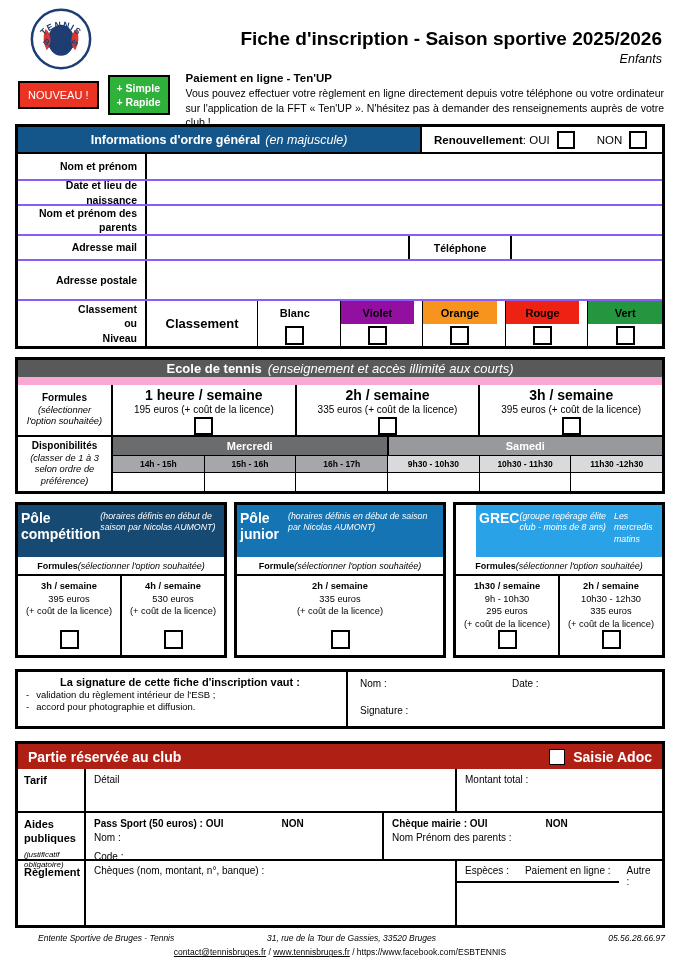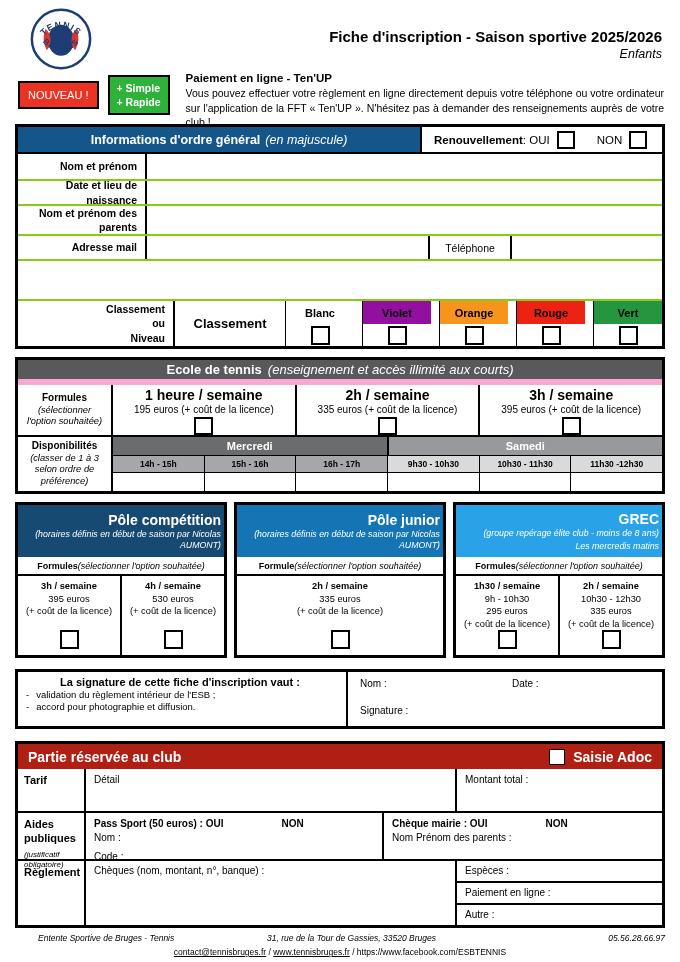--- a/index.html
+++ b/index.html
@@ -5,21 +5,21 @@
   * { margin:0; padding:0; box-sizing:border-box; }
   html,body { background:#fff; }
   .page {
     width:680px; height:962px; position:relative; background:#fff;
     font-family:"Liberation Sans","DejaVu Sans",sans-serif; color:#000; overflow:hidden;
   }
   
   .topbar { display:flex; padding:8px 18px 0 30px; height:70px; }
   .logo { width:62px; height:62px; flex:0 0 62px; }
   .titleblock { flex:1; text-align:right; padding-top:20px; }
-  .title { font-size:15px; font-weight:bold; }
+  .title { font-size:19px; font-weight:bold; }
   .subtitle { font-size:12.5px; font-style:italic; margin-top:2px; }
   
   .promo { display:flex; padding:2px 16px 0 18px; gap:9px; align-items:flex-start; height:50px; }
   .badge-new { border:2.5px solid #000; color:#fff; font-weight:normal; font-size:11px;
     padding:6px 8px; margin-top:9px; white-space:nowrap; }
   .badge-green { border:2.5px solid #000; color:#fff; font-weight:bold; font-size:10.5px;
     padding:4px 7px; margin-top:3px; line-height:1.35; }
   .promo-text { flex:1; padding-left:7px; }
   .promo-title { font-weight:bold; font-size:11.5px; margin-bottom:2px; }
   .promo-body { font-size:10.5px; line-height:1.4; text-align:justify; }
@@ -27,43 +27,43 @@
   .section { margin:0 15px; border:3px solid #000; background:#fff; }
   .cb { width:15px; height:15px; border:2px solid #000; background:#fff; display:inline-block; box-sizing:content-box; }
   .bold { font-weight:bold; } .ital { font-style:italic; }
   
   #info { margin-top:4px; }
   .info-header { display:flex; height:27px; border-bottom:2px solid #000; }
   .info-header-left { width:404px; color:#fff; display:flex; align-items:center; justify-content:center;
     gap:5px; font-size:12.5px; border-right:2px solid #000; }
   .renewal { flex:1; display:flex; align-items:center; font-size:11.5px; padding:0 12px; }
   .renewal .cb { width:14px; height:14px; margin-left:7px; }
-  .irow { display:flex; border-bottom:2px solid #84cc16; align-items:stretch; }
-  .irow:last-child { border-bottom:none;padding-left:28px; }
+  .irow { display:flex; border-bottom:2px solid #8b5cf6; align-items:stretch; }
+  .irow:last-child { border-bottom:none; }
   .ilabel { width:129px; border-right:2px solid #000; display:flex; flex-direction:column;
     align-items:flex-end; justify-content:center; text-align:right; padding:2px 8px 2px 2px;
     font-weight:bold; font-size:10.5px; line-height:1.35; }
   .ifill { flex:1; }
   .r-name{height:27px;} .r-birth{height:25px;} .r-parents{height:30px;}
   .r-mail{height:25px;} .r-post{height:40px;} .r-rank{height:45px;}
-  .phone-label { width:84px; border-left:2px solid #000; border-right:2px solid #000;
-    display:flex; align-items:center; justify-content:center; font-weight:normal; font-size:10.5px; }
+  .phone-label { width:104px; border-left:2px solid #000; border-right:2px solid #000;
+    display:flex; align-items:center; justify-content:center; font-weight:bold; font-size:10.5px; }
   .phone-fill { width:150px; }
   .rank-col { width:111px; border-right:1.5px solid #000; display:flex; align-items:center;
     justify-content:center; font-weight:bold; font-size:13px; }
   .levels { flex:1; display:flex;gap:8px; }
   .level { flex:1; display:flex; flex-direction:column; }
   .level + .level { border-left:1.5px solid #000; }
   .level-strip { height:23px; display:flex; align-items:center; justify-content:center;
     font-weight:bold; font-size:11px; }
   .level-check { flex:1; display:flex; justify-content:center; align-items:flex-start; padding-top:2px; }
   
   #ecole { margin-top:8px; }
   .ecole-header { height:25px; color:#fff; display:flex; align-items:center; justify-content:center;
-    gap:6px; font-size:13px; border-bottom:6px solid #f9a8d4; }
+    gap:6px; font-size:13px; border-bottom:8px solid #f9a8d4; }
   .ecole-formules { display:flex; height:52px; border-bottom:2px solid #000; }
   .flabel { width:95px; border-right:2px solid #000; display:flex; flex-direction:column;
     align-items:center; justify-content:center; text-align:center; font-size:10px; padding:2px 5px; line-height:1.25; }
   .flabel .ital { font-size:9.3px; }
   .fopt { flex:1; display:flex; flex-direction:column; align-items:center; justify-content:center; padding-top:2px; }
   .fopt + .fopt { border-left:2px solid #000; }
   .fopt-title { font-weight:bold; font-size:14px; }
   .fopt-price { font-size:10px; margin-top:1px; }
   .fopt .cb { margin-top:2px; }
   .dispo { display:flex; height:54px; }
@@ -74,22 +74,22 @@
     font-weight:bold; font-size:11px; }
   .dday:first-child { border-right:2px solid #000; }
   .drow-slots { height:18px; border-top:1.5px solid #000; border-bottom:1.5px solid #000; }
   .dslot { flex:1; display:flex; align-items:center; justify-content:center; font-weight:bold; font-size:8.5px; }
   .dslot + .dslot { border-left:1.5px solid #000; }
   .drow-empty { flex:1; }
   .dempty { flex:1; } .dempty + .dempty { border-left:1.5px solid #000; }
   
   .poles { display:flex; gap:7px; margin:8px 15px 0; }
   .pole { flex:1; border:3px solid #000; display:flex; flex-direction:column; min-height:148px; }
-  .pole-header { min-height:52px; color:#fff; text-align:right; padding:5px 3px 4px;
-    display:flex; flex-direction:column; justify-content:center; }
+  .pole-header { min-height:52px; color:#fff; text-align:left; padding:5px 3px 4px;
+    display:flex; flex-direction:row; justify-content:center; }
   .pole-title { font-weight:bold; font-size:14px; }
   .pole-sub { font-style:italic; font-size:8.8px; line-height:1.3; margin-top:1px; }
   .pole-formules { border-bottom:2px solid #000; height:19px; display:flex; align-items:center;
     justify-content:center; font-size:9px; white-space:nowrap; }
   .pole-opts { flex:1; display:flex; }
   .popt { flex:1; display:flex; flex-direction:column; align-items:center; padding:4px 2px 6px;
     font-size:9.3px; line-height:1.35; text-align:center; }
   .popt + .popt { border-left:2px solid #000; }
   .popt-title { font-weight:bold; }
   .popt .cb { margin-top:auto; }
@@ -116,21 +116,21 @@
   .row-tarif { height:42px; border-top:none; }
   .tarif-detail { flex:1; border-right:2px solid #000; font-size:10px; padding:5px 8px; }
   .tarif-montant { width:205px; font-size:10px; padding:5px 8px; }
   .row-aides { height:48px; }
   .aides-left { flex:1; border-right:2px solid #000; padding:4px 8px; font-size:10px; line-height:1.35; }
   .aides-right { width:278px; padding:4px 8px; font-size:10px; line-height:1.35; }
   .ouinon { margin-left:58px; }
   .mt6 { margin-top:6px; }
   .row-reg { height:66px; }
   .reg-cheques { flex:1; border-right:2px solid #000; padding:4px 8px; font-size:10px; }
-  .reg-right { width:205px; display:flex; flex-direction:column; }
+  .reg-right { width:205px; display:flex; flex-direction:row; }
   .reg-cell { padding:4px 8px; font-size:10px; border-bottom:2px solid #000; height:22px; }
   .reg-cell:last-child { border-bottom:none; flex:1; }
   
   .footer { margin:5px 15px 0; }
   .footer-top { display:flex; font-size:8.5px; font-style:italic;margin-left:23px; }
   .f-name { flex:1; text-align:left; }
   .f-addr { flex:2; text-align:center; }
   .f-phone { flex:1; text-align:right; }
   .footer-links { text-align:center; font-size:8.5px; margin-top:4px; }
   .flink { text-decoration:underline; color:#000; }
@@ -200,20 +200,21 @@
       <div class="ilabel">Nom et prénom des parents</div>
       <div class="ifill"></div>
     </div>
     <div class="irow r-mail">
       <div class="ilabel">Adresse mail</div>
       <div class="ifill"></div>
       <div class="phone-label">Téléphone</div>
       <div class="phone-fill"></div>
     </div>
     <div class="irow r-post">
+      <div class="ilabel">Adresse postale</div>
       <div class="ifill"></div>
     </div>
     <div class="irow r-rank">
       <div class="ilabel">
         <span>Classement</span>
         <span>ou</span>
         <span>Niveau</span>
       </div>
       <div class="rank-col">Classement</div>
       <div class="levels">
@@ -344,21 +345,21 @@
       <div class="pole-opts">
         <div class="popt">
           <div class="popt-title">2h / semaine</div>
           <div>335 euros</div>
           <div>(+ coût de la licence)</div>
           <span class="cb"></span>
         </div>
       </div>
     </div>
     <div class="pole">
-      <div class="pole-header" style="background-color: rgb(42, 162, 232);">
+      <div class="pole-header" style="background-color: rgb(42, 162, 232); margin-left: 20px;">
         <div class="pole-title">GREC</div>
         <div class="pole-sub">(groupe repérage élite club - moins de 8 ans)</div>
         <div class="pole-sub">Les mercredis matins</div>
       </div>
       <div class="pole-formules">
         <span class="bold">Formules</span>
           <span class="ital"> (sélectionner l'option souhaitée)</span>
       </div>
       <div class="pole-opts">
         <div class="popt">

